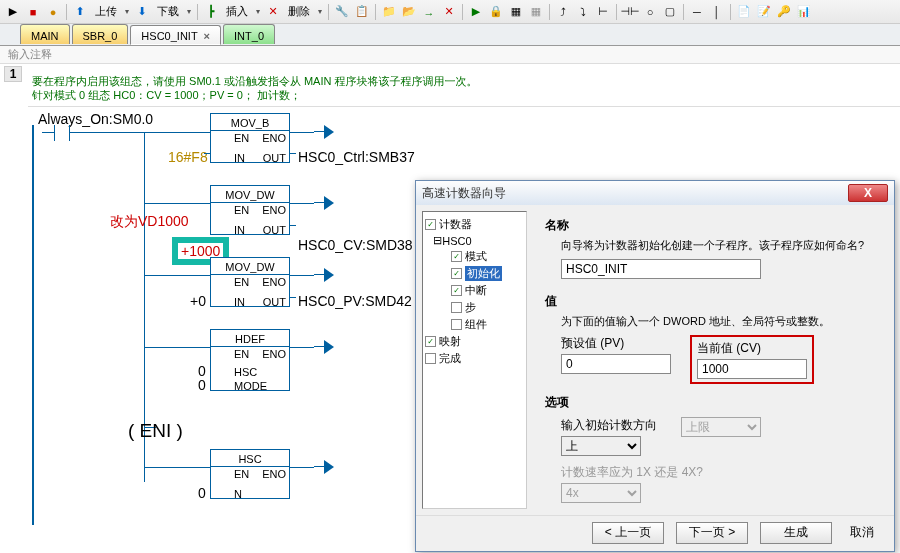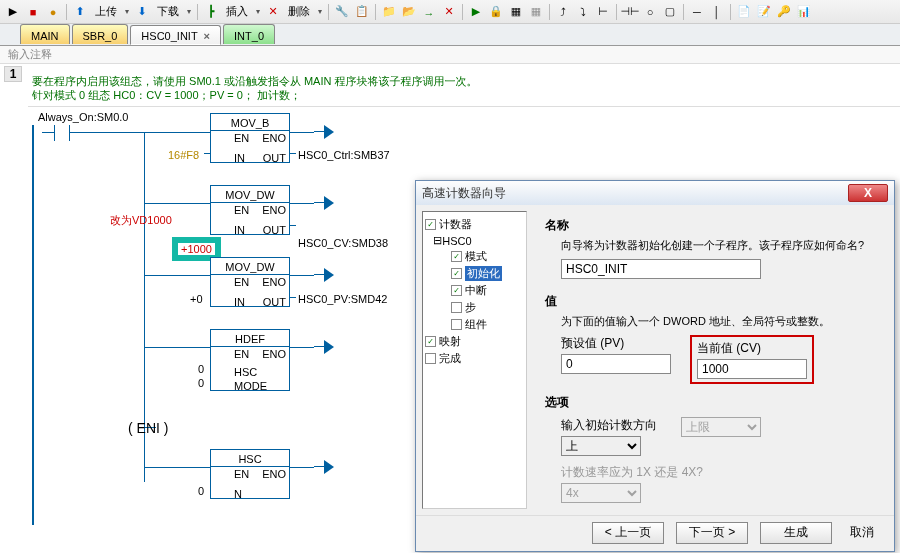--- a/index.html
+++ b/index.html
@@ -24,21 +24,21 @@
   
   .ladder-area { position: relative; padding: 6px 0 0 0; }
   .net-num { position: absolute; left: 4px; top: 2px; width: 18px; text-align: center; font-weight: bold; background:#e8e8e8; border:1px solid #ccc;}
   .net-header { margin-left: 28px; padding: 4px; font-size: 11px; color: #007000; border-bottom: 1px solid #ddd; }
   .net-header div { line-height: 14px; }
 
   .diagram { position: relative; margin-left: 28px; height: 430px; }
   .rail { position: absolute; left: 4px; top: 18px; width: 2px; height: 400px; background: #0060a0; }
   .wire { position: absolute; height: 1px; background: #0060a0; }
   .vwire { position: absolute; width: 1px; background: #0060a0; }
-  .lbl { position: absolute; font-size: 11px; color: #000; }
+  .lbl { position: absolute; font-size: 14px; color: #000; }
   .red-lbl { color: #c00; }
   .red-box { border: 6px solid #14b8a6; padding: 0 3px; }
   .box { position: absolute; border: 1px solid #0060a0; background: #fff; padding: 2px 0; text-align: center; font-size: 11px; }
   .box-title { text-align: center; font-weight: normal; border-bottom: 1px solid #0060a0; padding: 1px 0; margin-bottom: 4px;}
   .pin { position: absolute; font-size: 11px; }
   .pin.l { left: 3px; margin-left: 20px; }
   .pin.r { right: 3px; }
   .not-out { position: absolute; width: 14px; height: 14px; }
   .not-out::before { content:""; position:absolute; left:0; top:6px; width:10px; height:1px; background:#0060a0;}
   .not-out::after { content:""; position:absolute; left:10px; top:0; width:0;height:0; border:7px solid transparent; border-left:10px solid #0060a0;}
@@ -215,21 +215,21 @@
       <span class="pin r" style="top:18px">ENO</span>
       <span class="pin l" style="top:36px">HSC</span>
       <span class="pin l" style="top:50px">MODE</span>
     </div>
     <div class="lbl" style="left:170px;top:256px">0</div>
     <div class="lbl" style="left:170px;top:270px">0</div>
     <div class="wire" style="left:262px;top:240px;width:24px"></div>
     <div class="not-out" style="left:286px;top:233px"></div>
 
     <div class="wire" style="left:116px;top:320px;width:12px"></div>
-    <div class="lbl" style="left:100px;top:313px;font-size:14px">( ENI )</div>
+    <div class="lbl" style="left:100px;top:313px;font-size:19px">( ENI )</div>
 
     <div class="wire" style="left:116px;top:360px;width:66px"></div>
     <div class="box" style="left:182px;top:342px;width:80px;height:50px">
       <div class="box-title">HSC</div>
       <span class="pin l" style="top:18px">EN</span>
       <span class="pin r" style="top:18px">ENO</span>
       <span class="pin l" style="top:38px">N</span>
     </div>
     <div class="lbl" style="left:170px;top:378px">0</div>
     <div class="wire" style="left:262px;top:360px;width:24px"></div>

